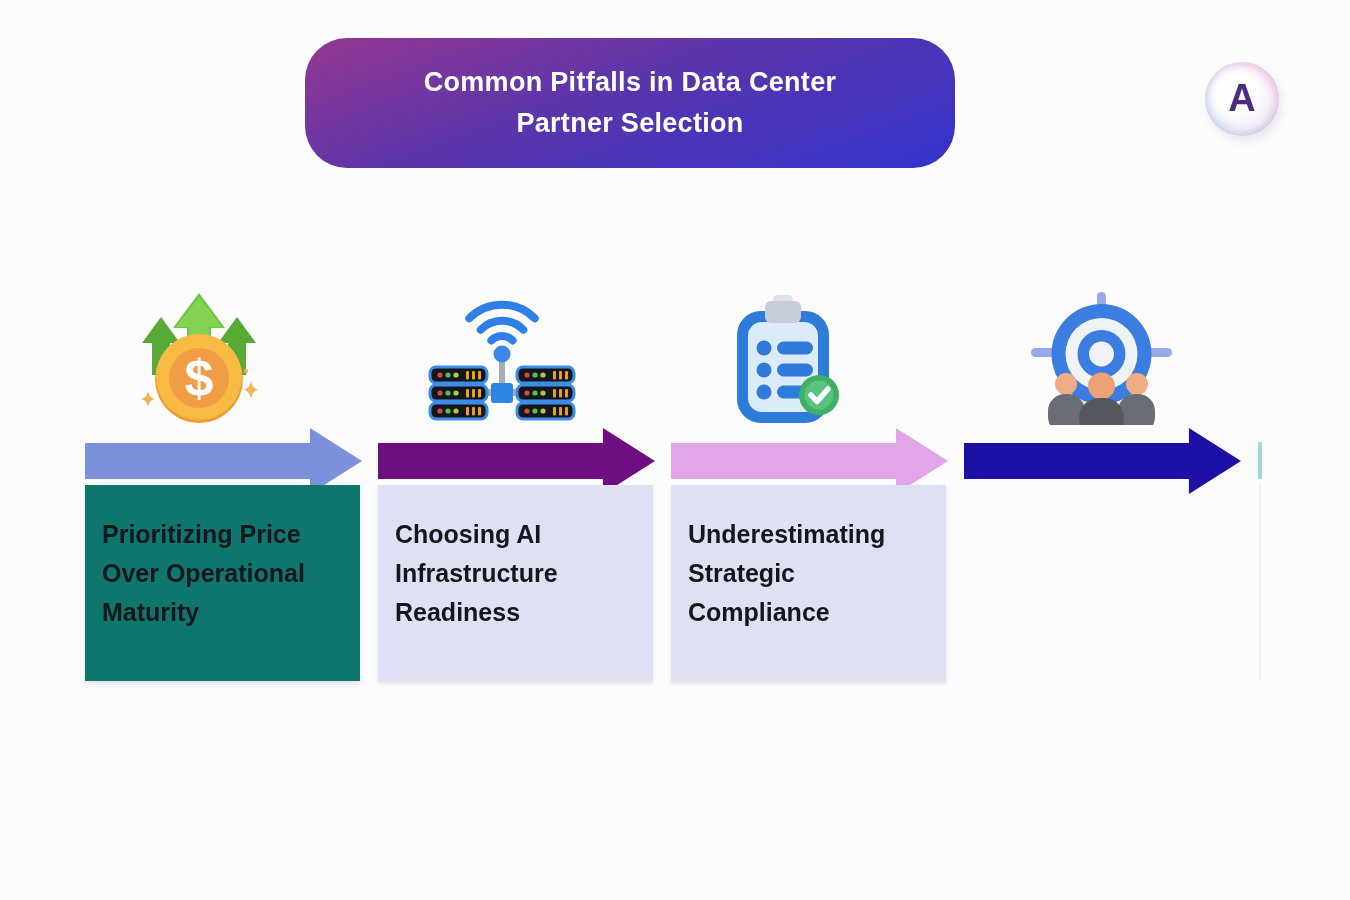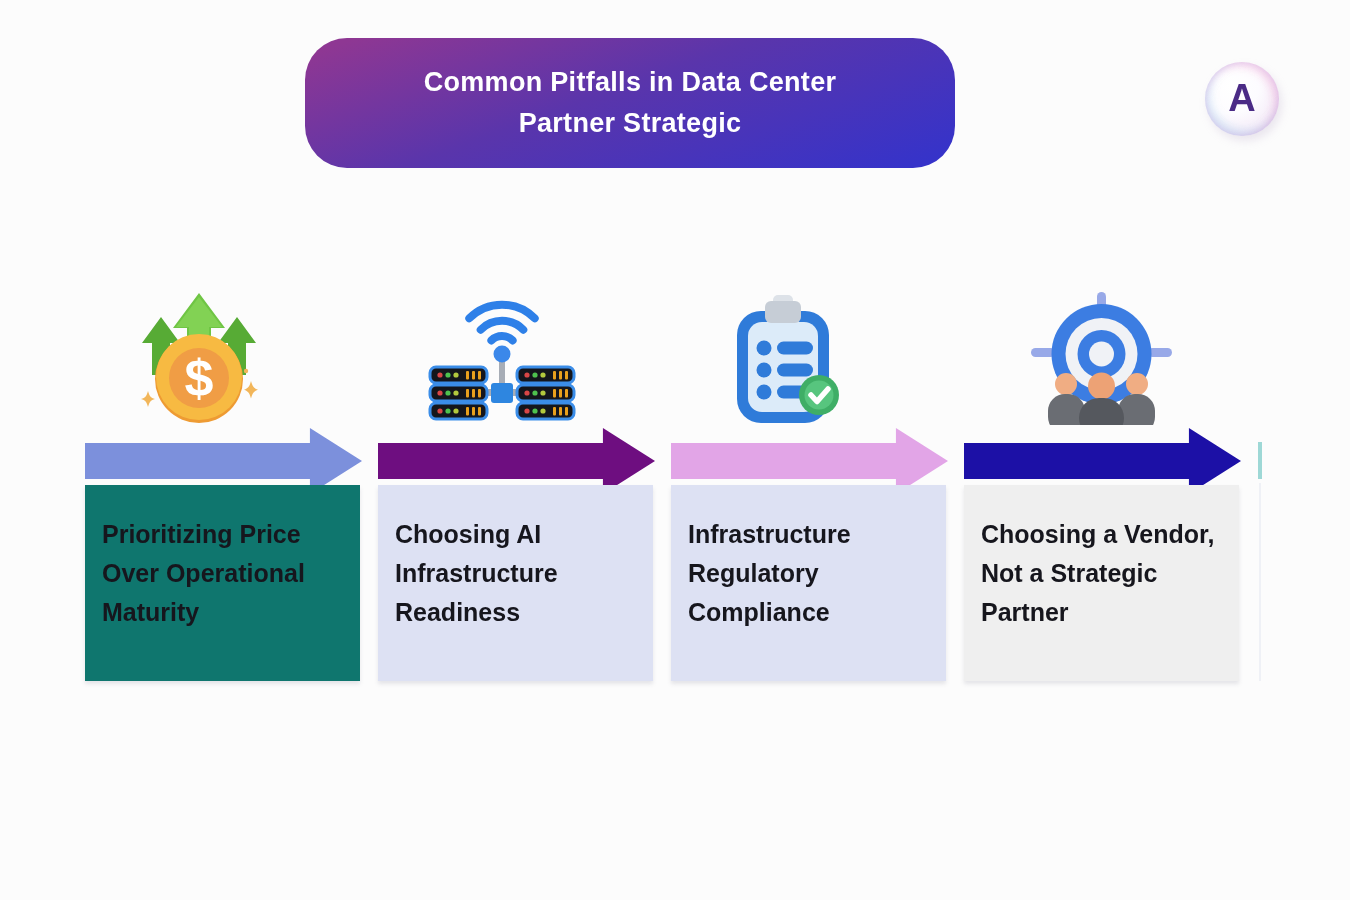--- a/index.html
+++ b/index.html
@@ -63,21 +63,21 @@
   .next-arrow-sliver { position:absolute; left:1258px; top:442px; width:4px; height:37px; }
   .next-card-sliver  { position:absolute; left:1259px; top:483px; width:2px; height:198px; background:#e9ecf3; opacity:.7; }
 </style>
 </head>
 <body>
 
 <div class="canvas">
 
   <header class="title-banner">
     <div class="title-line">Common Pitfalls in Data Center</div>
-    <div class="title-line">Partner Strategic</div>
+    <div class="title-line">Partner Selection</div>
   </header>
 
   <div class="logo">
     <span class="logo-letter">A</span>
   </div>
 
   <section class="column">
     <div class="icon-area">
       <svg width="118" height="132" viewBox="0 0 118 132">
         <path d="M59 0 L85 35 H71 V70 H47 V35 H33 Z" fill="#6fc544"></path>
@@ -186,21 +186,21 @@
         <rect x="54" y="48.5" width="36" height="13" rx="6.5" fill="#2f7bd9"></rect>
         <rect x="54" y="70.5" width="36" height="13" rx="6.5" fill="#2f7bd9"></rect>
         <rect x="54" y="92.5" width="36" height="13" rx="6.5" fill="#2f7bd9"></rect>
         <circle cx="96" cy="102" r="20" fill="#3fae66"></circle>
         <circle cx="96" cy="102" r="14.5" fill="#57c57e"></circle>
         <path d="M88 102 L94 108.5 L105 96" fill="none" stroke="#ffffff" stroke-width="5.5" stroke-linecap="round" stroke-linejoin="round"></path>
       </svg>
     </div>
     <div class="arrow" style="background-color: rgb(226, 165, 231);"></div>
     <div class="card" style="background-color: rgb(221, 225, 243);">
-      <p class="card-text">Infrastructure Regulatory Compliance</p>
+      <p class="card-text">Underestimating Strategic Compliance</p>
     </div>
   </section>
 
   <section class="column">
     <div class="icon-area">
       <svg width="145" height="135" viewBox="0 0 145 135">
         <rect x="68" y="2" width="9" height="24" rx="4.5" fill="#98a9e8"></rect>
         <rect x="2" y="58" width="24" height="9" rx="4.5" fill="#98a9e8"></rect>
         <rect x="119" y="58" width="24" height="9" rx="4.5" fill="#98a9e8"></rect>
         <circle cx="72.5" cy="64" r="50" fill="#3c7de2"></circle>
@@ -209,21 +209,18 @@
         <circle cx="72.5" cy="64" r="12.5" fill="#f0f2f6"></circle>
         <circle cx="37" cy="94" r="11" fill="#f0ad83"></circle>
         <rect x="19" y="104" width="37" height="40" rx="17" fill="#6a6d73"></rect>
         <circle cx="108" cy="94" r="11" fill="#f0ad83"></circle>
         <rect x="89" y="104" width="37" height="40" rx="17" fill="#6a6d73"></rect>
         <circle cx="72.5" cy="96" r="13.5" fill="#eda275"></circle>
         <rect x="50" y="108" width="45" height="40" rx="20" fill="#55585e"></rect>
       </svg>
     </div>
     <div class="arrow" style="background-color: rgb(28, 16, 166);"></div>
-    <div class="card" style="background-color: rgb(239, 239, 239);">
-      <p class="card-text">Choosing a Vendor, Not a Strategic Partner</p>
-    </div>
   </section>
 
   <div class="next-arrow-sliver" style="background-color: rgb(158, 216, 214);"></div>
   <div class="next-card-sliver"></div>
 
 </div>
 
 </body></html>

